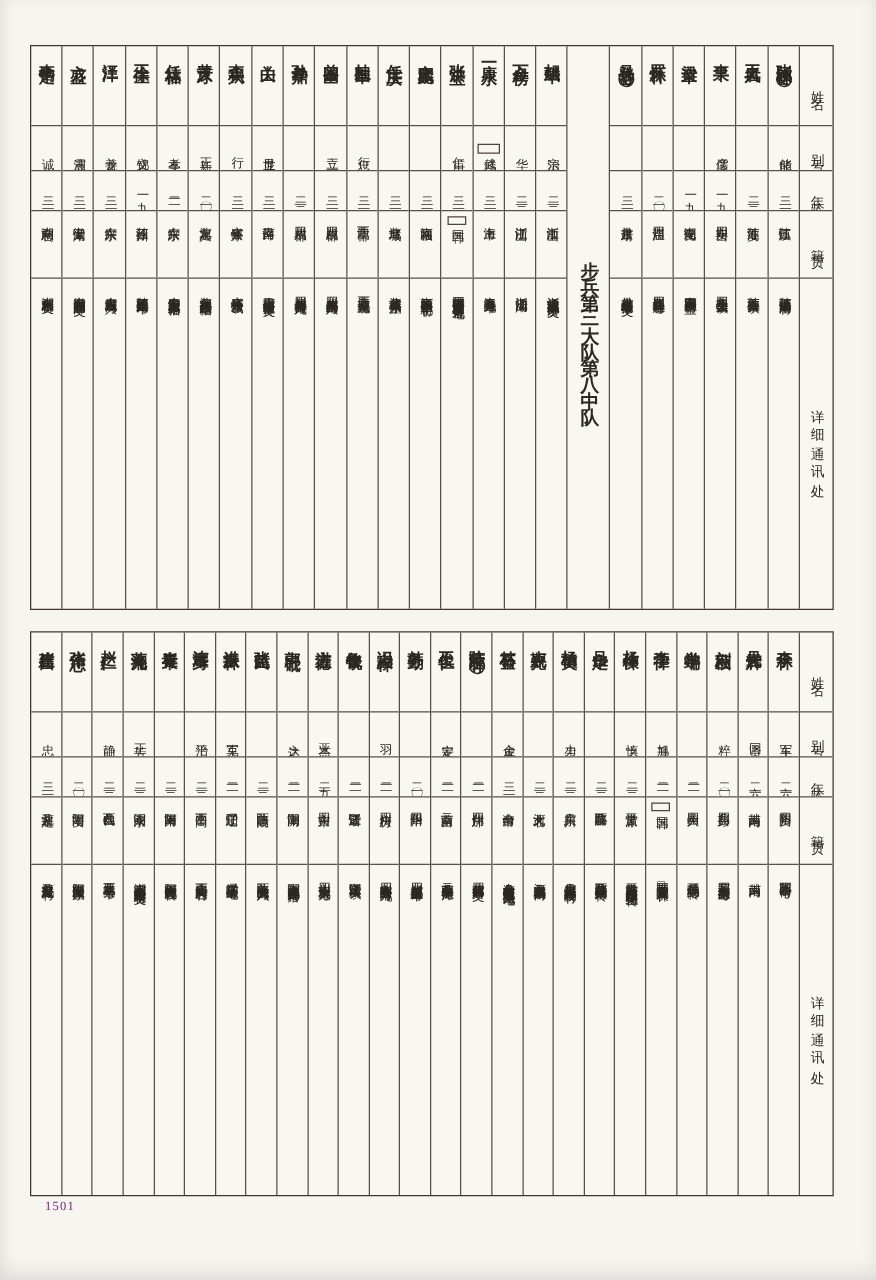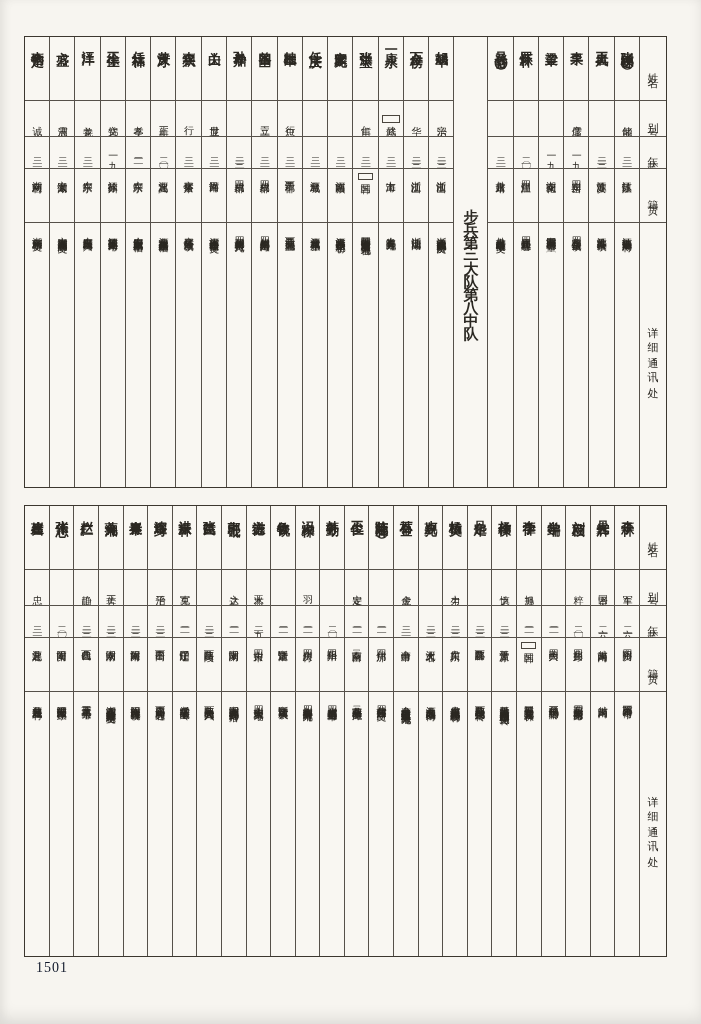--- a/index.html
+++ b/index.html
@@ -52,21 +52,21 @@
   .t-age{font-size:10px;letter-spacing:3px;line-height:14px;}
   .t-origin{font-size:10px;letter-spacing:0.5px;line-height:11px;max-height:30px;}
   .t-addr{font-size:10px;letter-spacing:0.5px;line-height:11.5px;max-height:176px;}
   .t-section{font-size:15px;font-weight:700;letter-spacing:13px;line-height:30px;}
   .t-h{font-size:11px;letter-spacing:5px;line-height:16px;}
   .t-h-addr{font-size:11px;letter-spacing:15px;line-height:16px;}
   .col-header .cell{align-items:center;padding-top:0;}
   .boxed{border:1px solid #4a453d;padding:2px 1px;}
   .page-number{
     position:absolute;left:36px;top:960px;
-    font-size:14px;letter-spacing:1px;color:#0f172a;
+    font-size:10px;letter-spacing:1px;color:#701a75;
   }
 </style>
 </head>
 <body>
 
 <div class="page">
   <div class="dir-table" id="table-top">
       <div class="col col-header">
         <div class="cell c-name">
           <div class="vtxt t-h">姓名</div>

